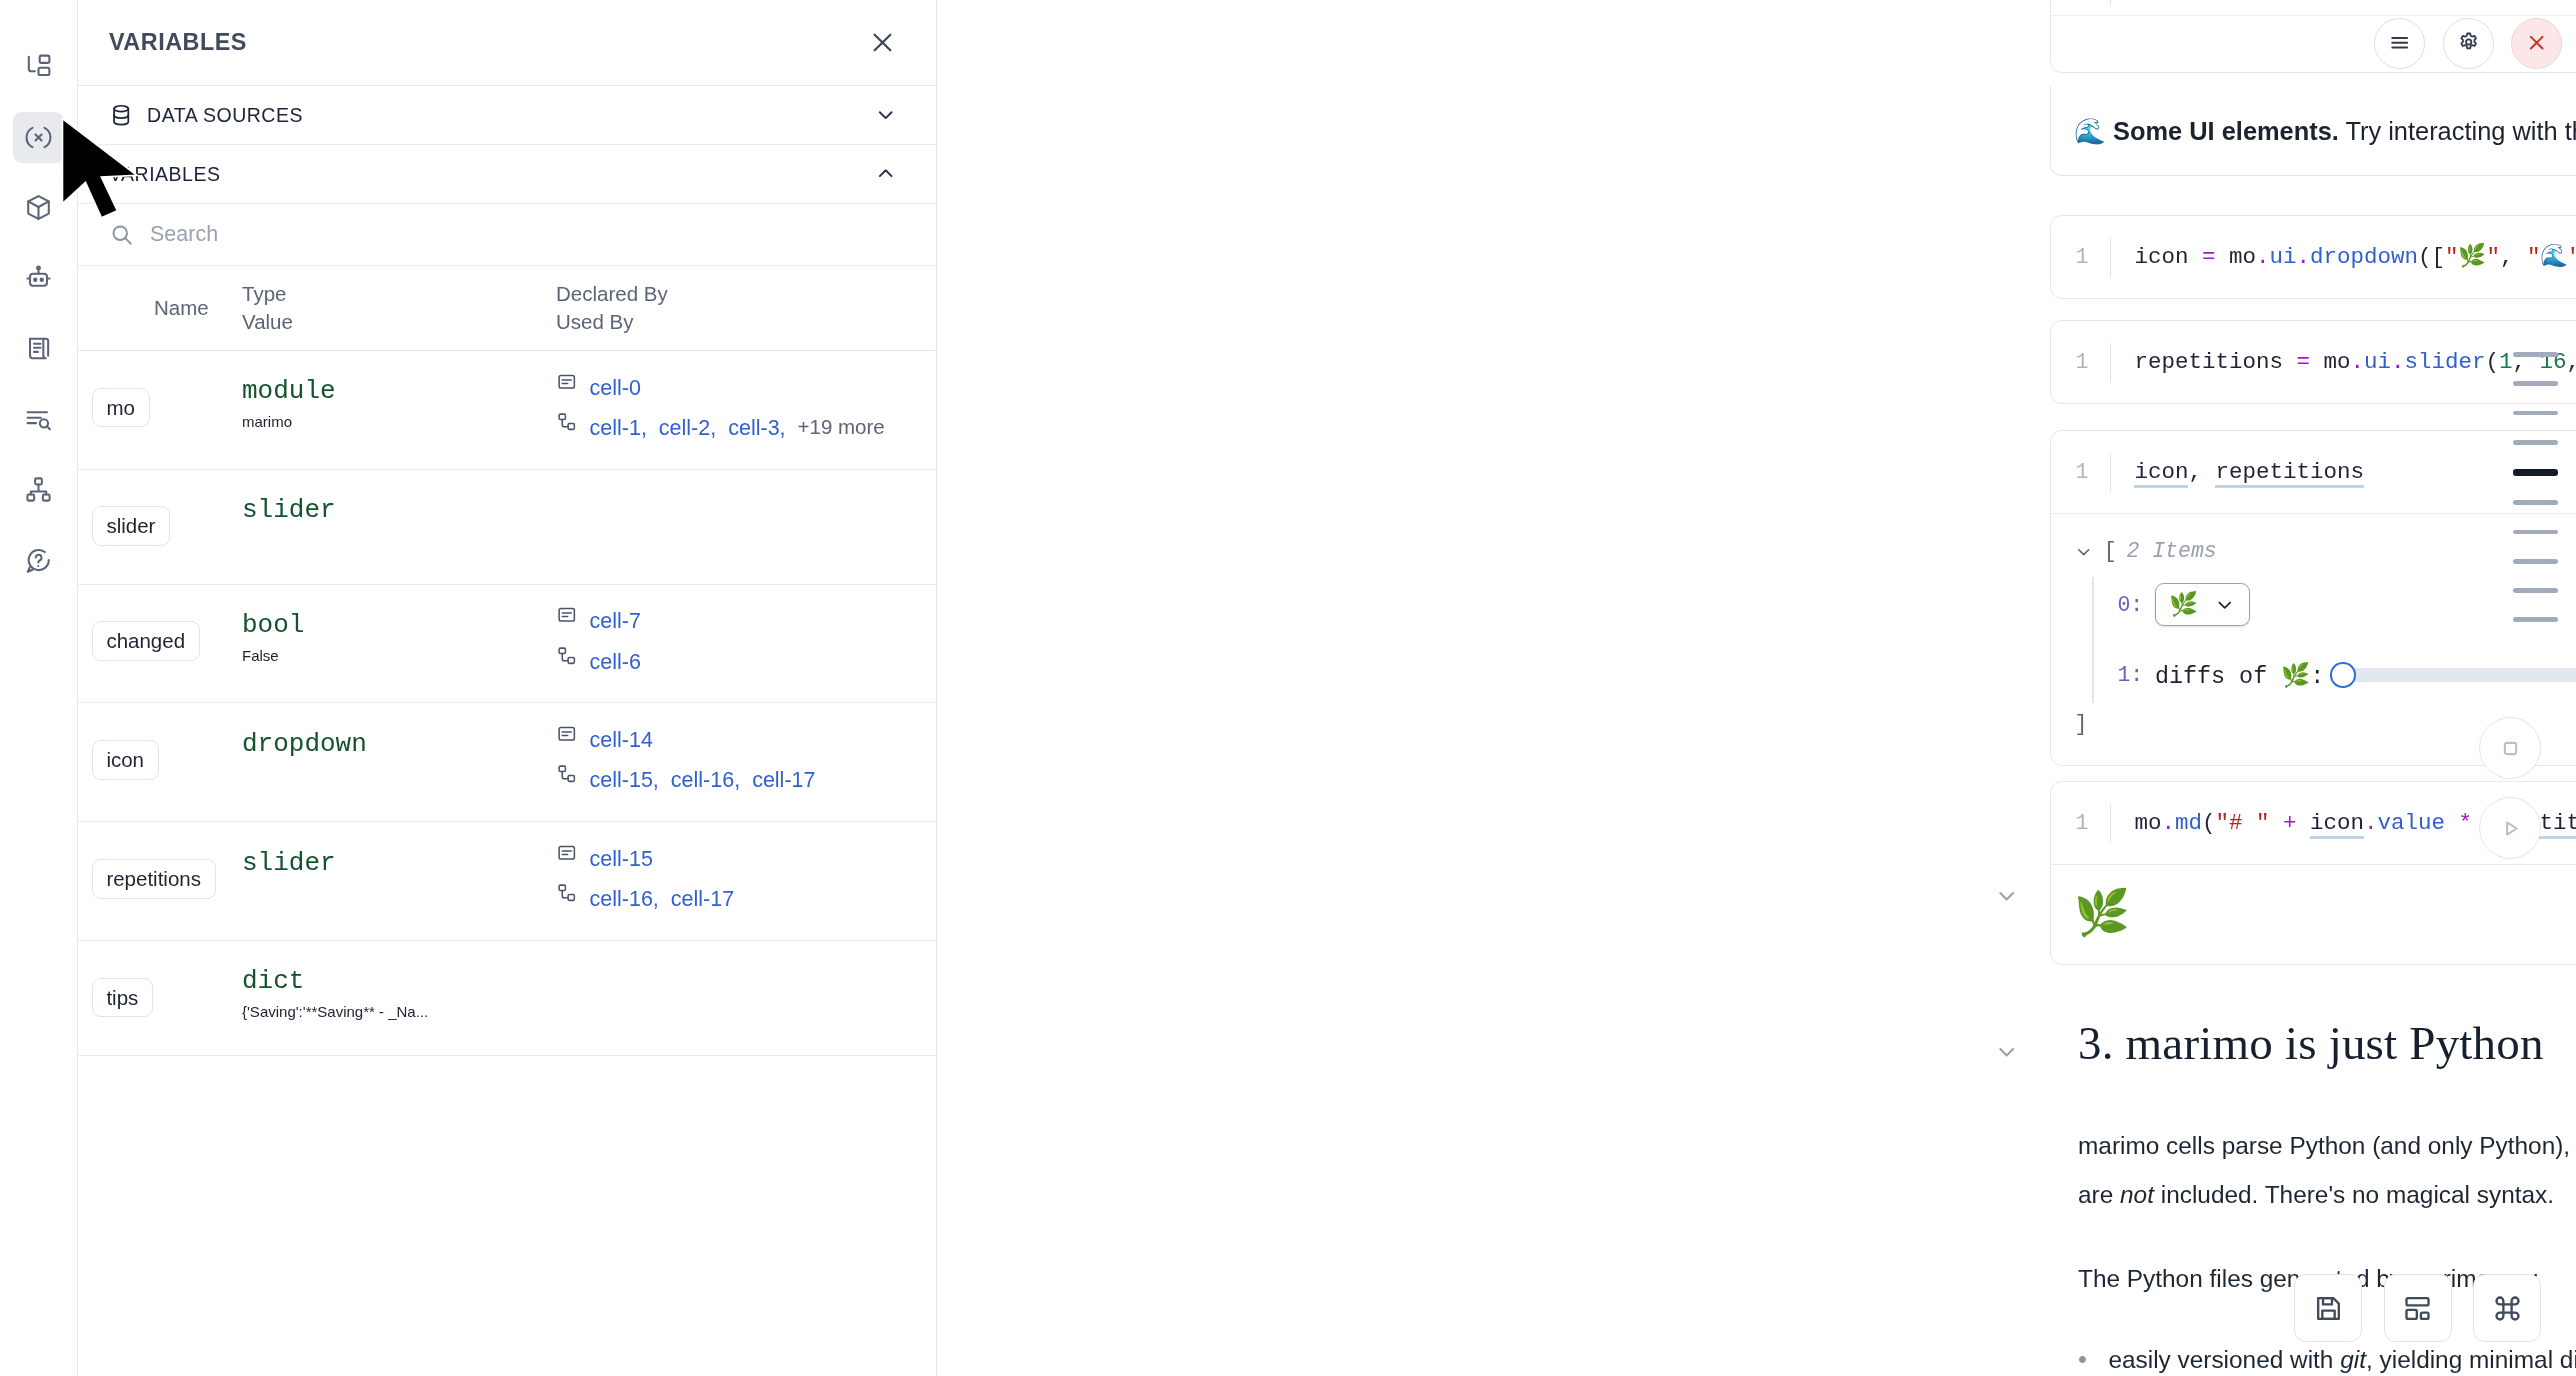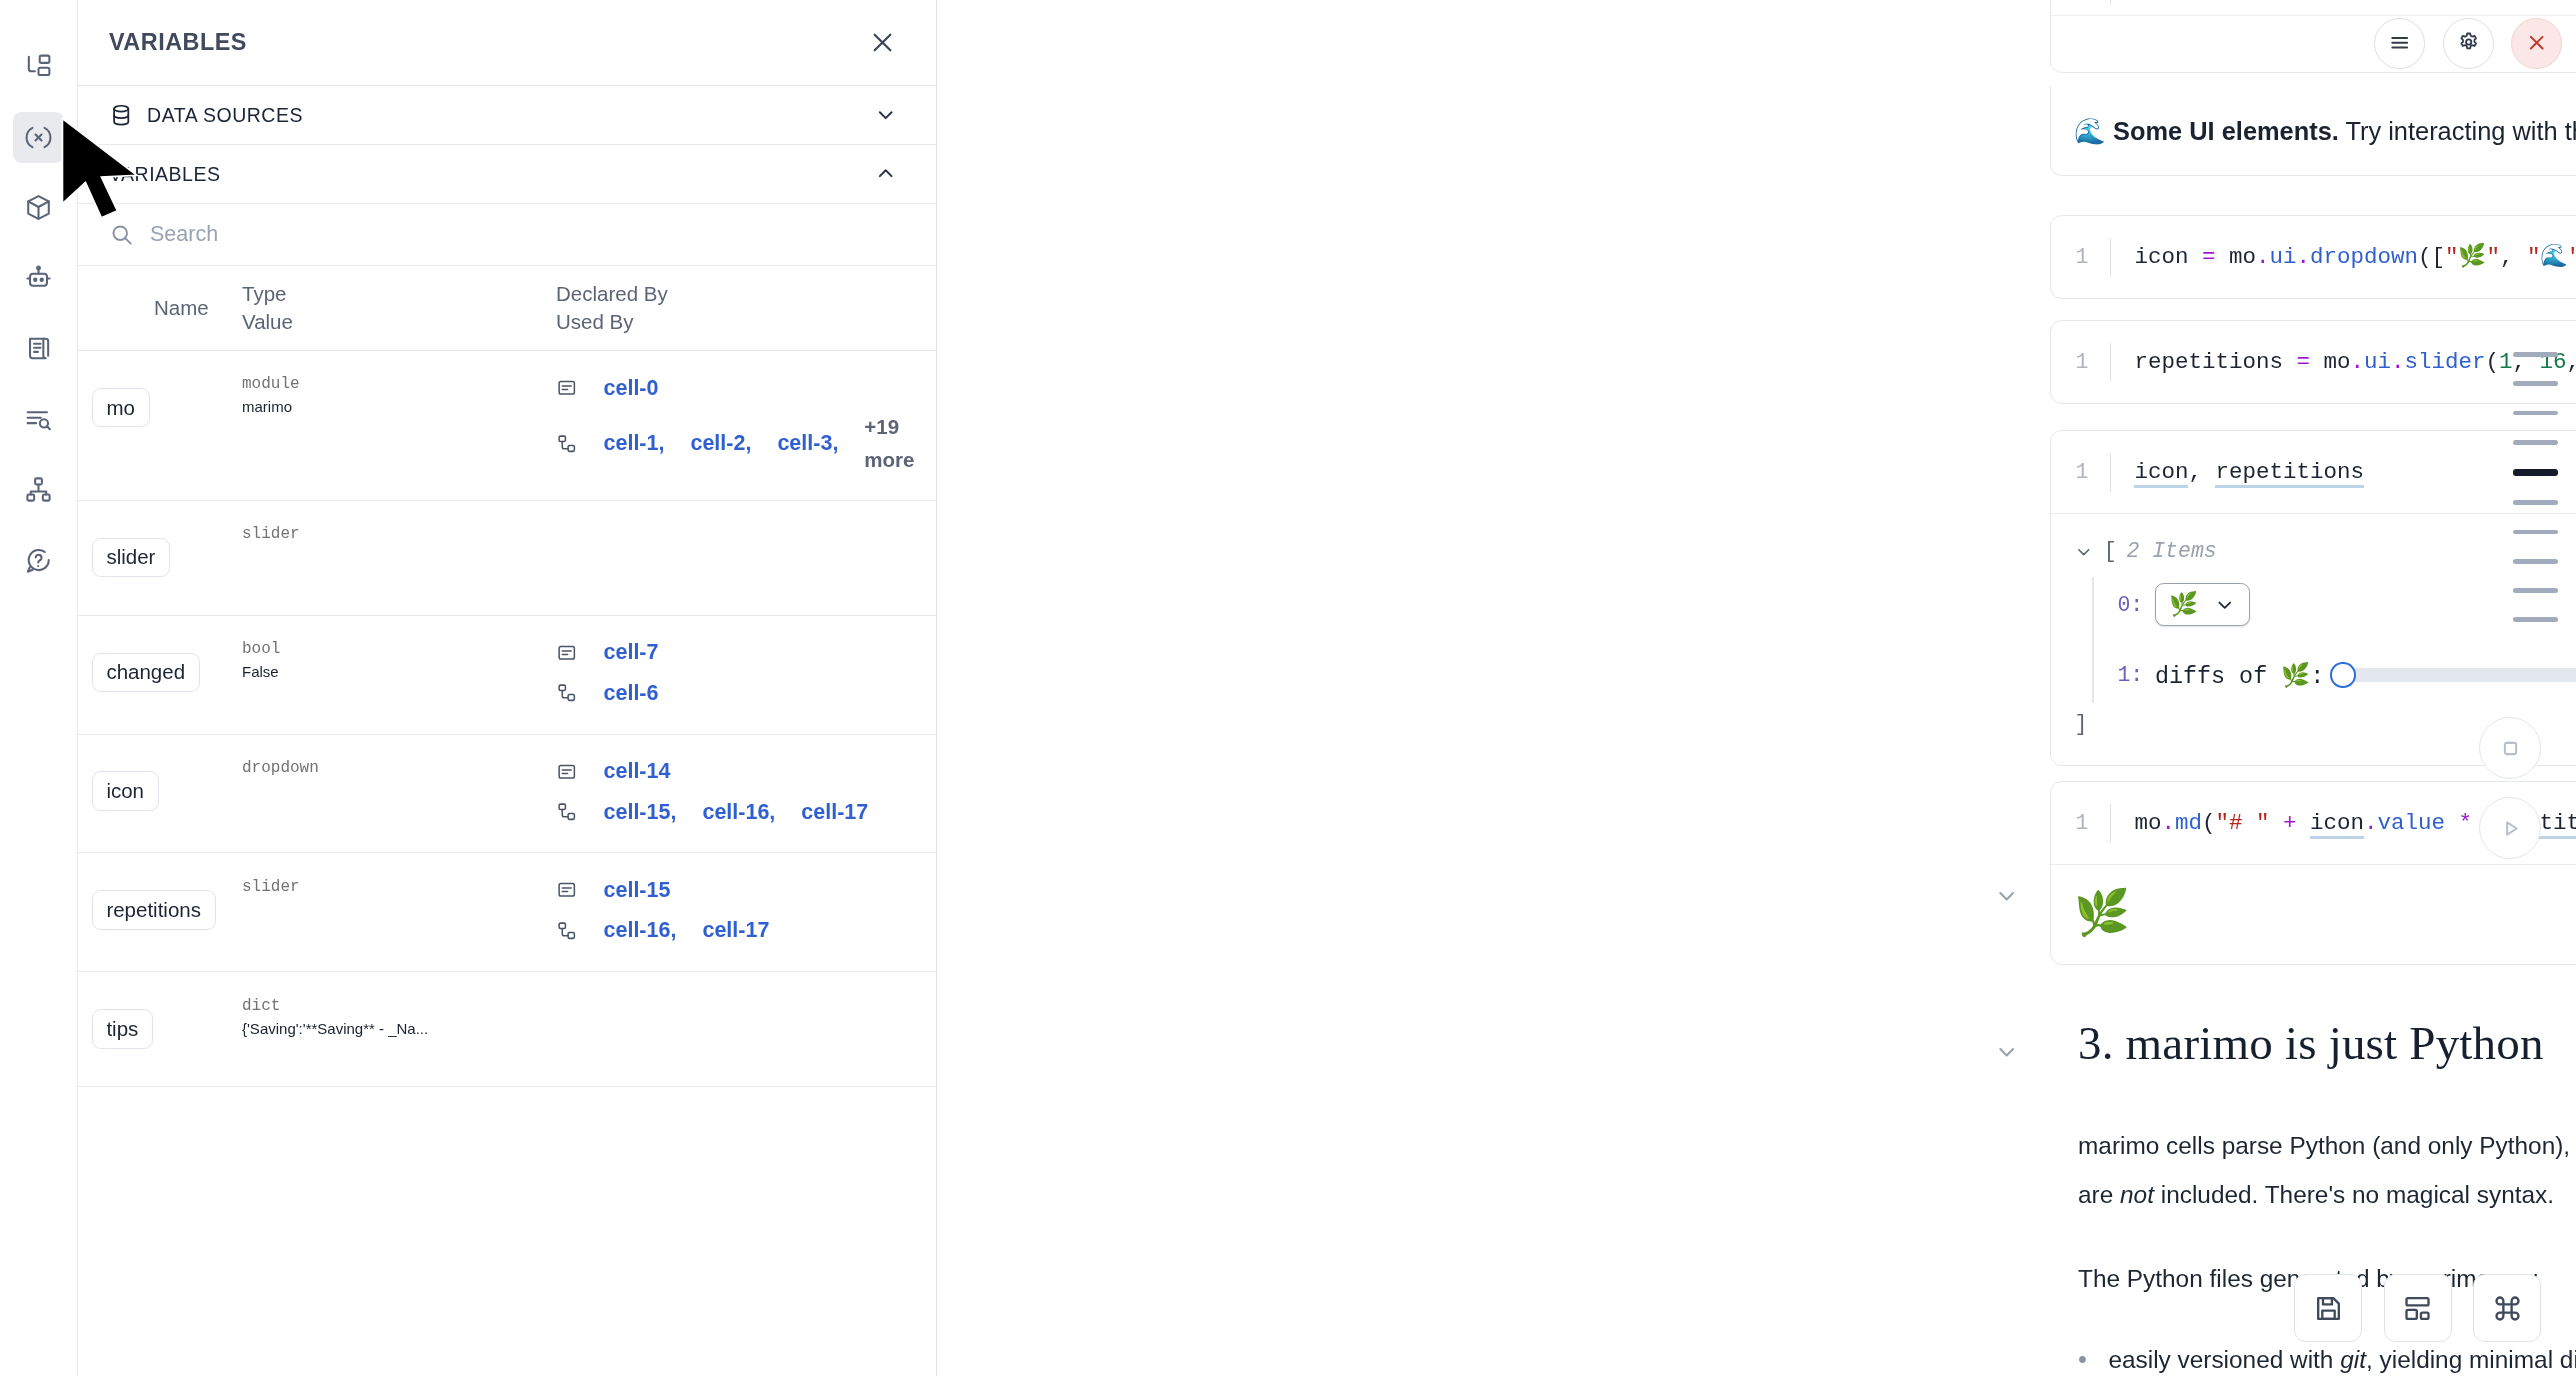--- a/index.html
+++ b/index.html
@@ -96,29 +96,29 @@
   .c-name { width: 164px; padding-left: 13.7px; display:flex; align-items:center; min-height: 78px;}
   .pill {
     display: inline-flex; align-items:center; justify-content:center;
     border: 1px solid #dfe3ea; border-radius: 8.8px;
     padding: 6.8px 13.7px; font-size: 20.5px; color:#1e2433; background:#fff;
     white-space: nowrap;
   }
   .c-tv { width: 314px; padding-top: 3.9px; }
   .v-type {
     font-family: "Liberation Mono", monospace;
-    font-size: 16px; color: #737373; line-height: 1.5;
+    font-size: 26px; color: #14532d; line-height: 1.5;
   }
   .v-val {
     font-size: 15px; color:#1a2230; line-height: 1.5;
     white-space: nowrap; overflow: hidden; text-overflow: ellipsis;
     max-width: 303px;
   }
   .c-du { flex: 1; padding-top: 2px; }
-  .du-line { display: flex; align-items: center; gap: 26px; line-height: 1.6; margin-bottom: 5.9px; font-weight: bold;}
+  .du-line { display: flex; align-items: flex-start; gap: 12px; line-height: 1.6; margin-bottom: 5.9px;}
   .du-line .du-ic { color:#4a5367; display:flex; flex:0 0 auto;}
   .du-line .du-ic svg { width: 21.5px; height: 21.5px; }
   .cell-link {
     color: #2f5fd0; font-size: 21.5px; cursor: pointer; white-space: nowrap;
   }
   .more-txt { color:#5c6476; font-size: 20.5px; }
 
   
   .main {
     flex: 1; position: relative; background: #fff;

